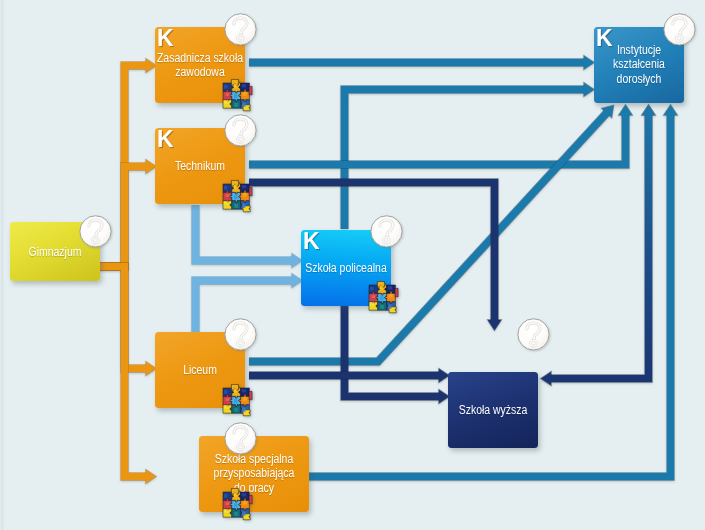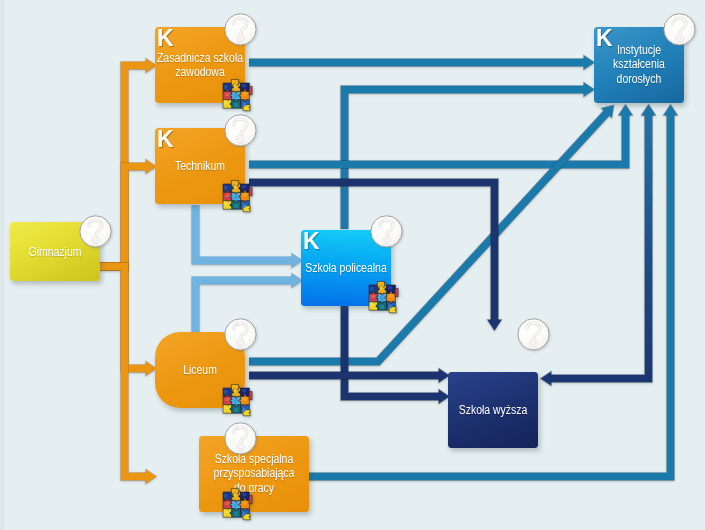--- a/index.html
+++ b/index.html
@@ -153,21 +153,21 @@
   </div>
   <div class="node orange" style="left:155px;top:27px;width:90px;height:76px;">
     <div class="k">K</div>
     <div class="lbl">Zasadnicza szkoła
 zawodowa</div>
   </div>
   <div class="node orange" style="left:155px;top:128px;width:90px;height:76px;">
     <div class="k">K</div>
     <div class="lbl">Technikum</div>
   </div>
-  <div class="node orange" style="left:155px;top:332px;width:90px;height:76px;border-radius:25px;">
+  <div class="node orange" style="left:155px;top:332px;width:90px;height:76px;">
     <div class="lbl">Liceum</div>
   </div>
   <div class="node orange" style="left:155px;top:436px;width:110px;height:76px;margin-left:44px;">
     <div class="lbl">Szkoła specjalna
 przysposabiająca
 do pracy</div>
   </div>
   <div class="node cyan" style="left:301px;top:230px;width:90px;height:76px;">
     <div class="k">K</div>
     <div class="lbl">Szkoła policealna</div>

